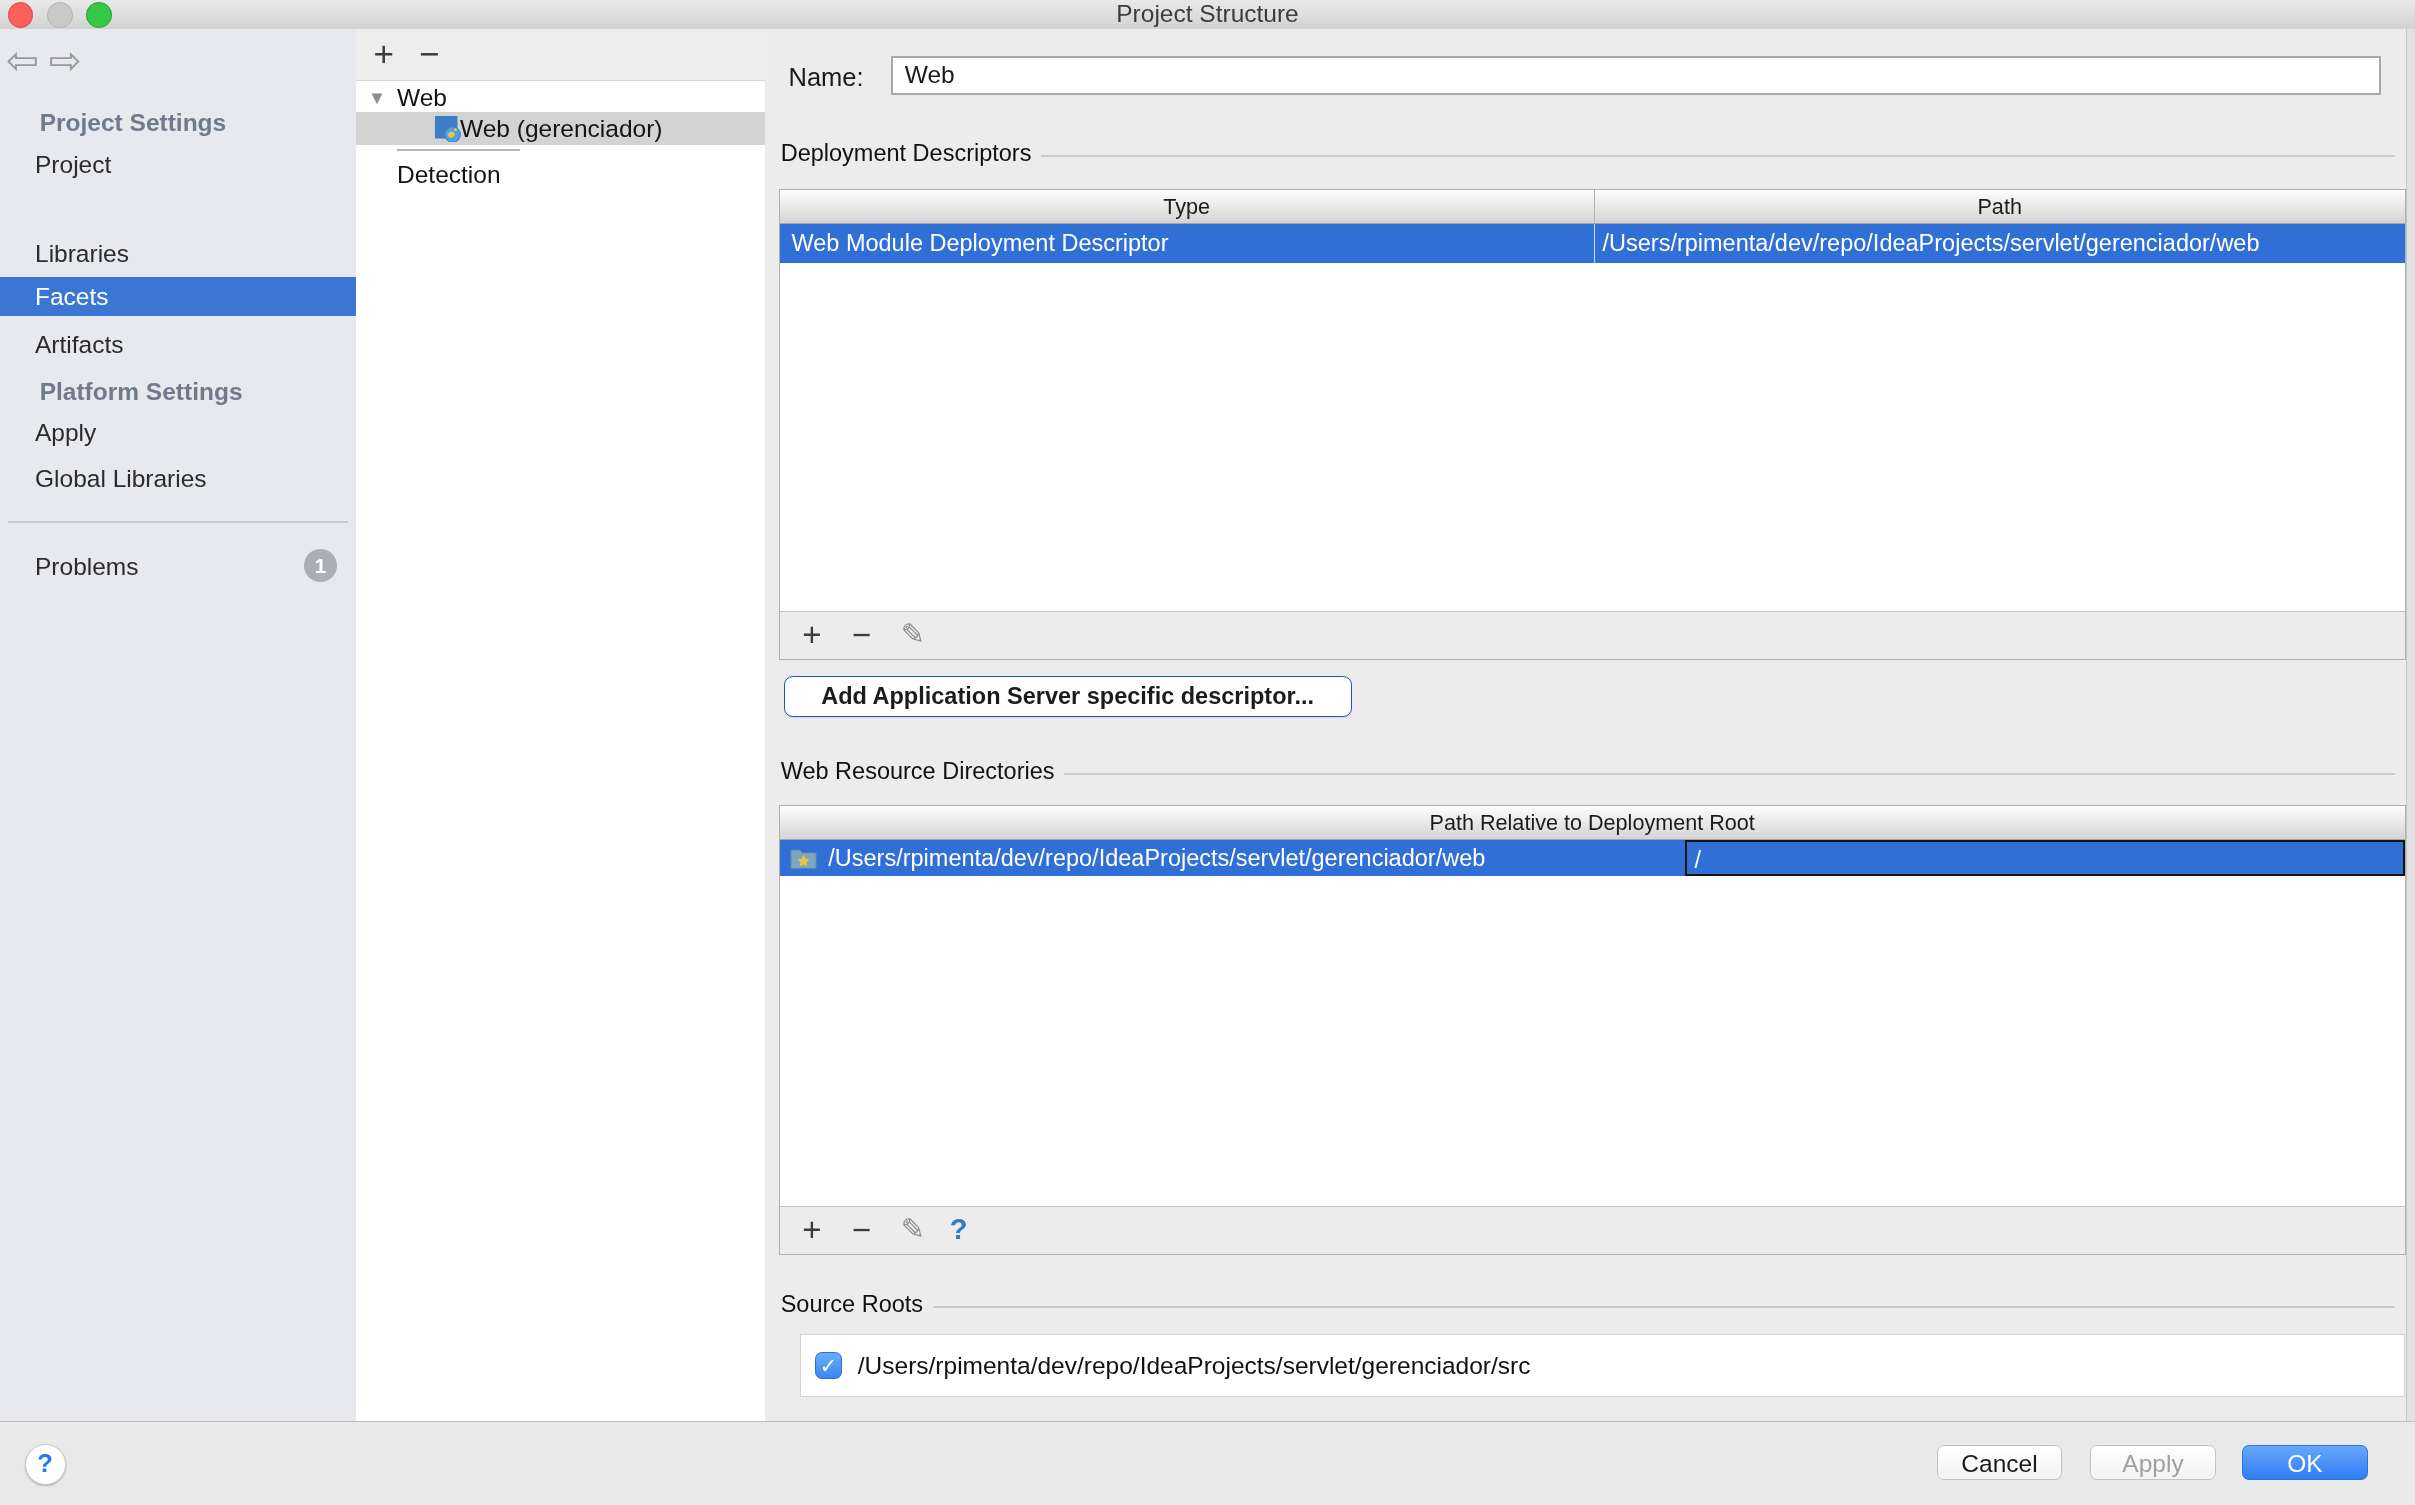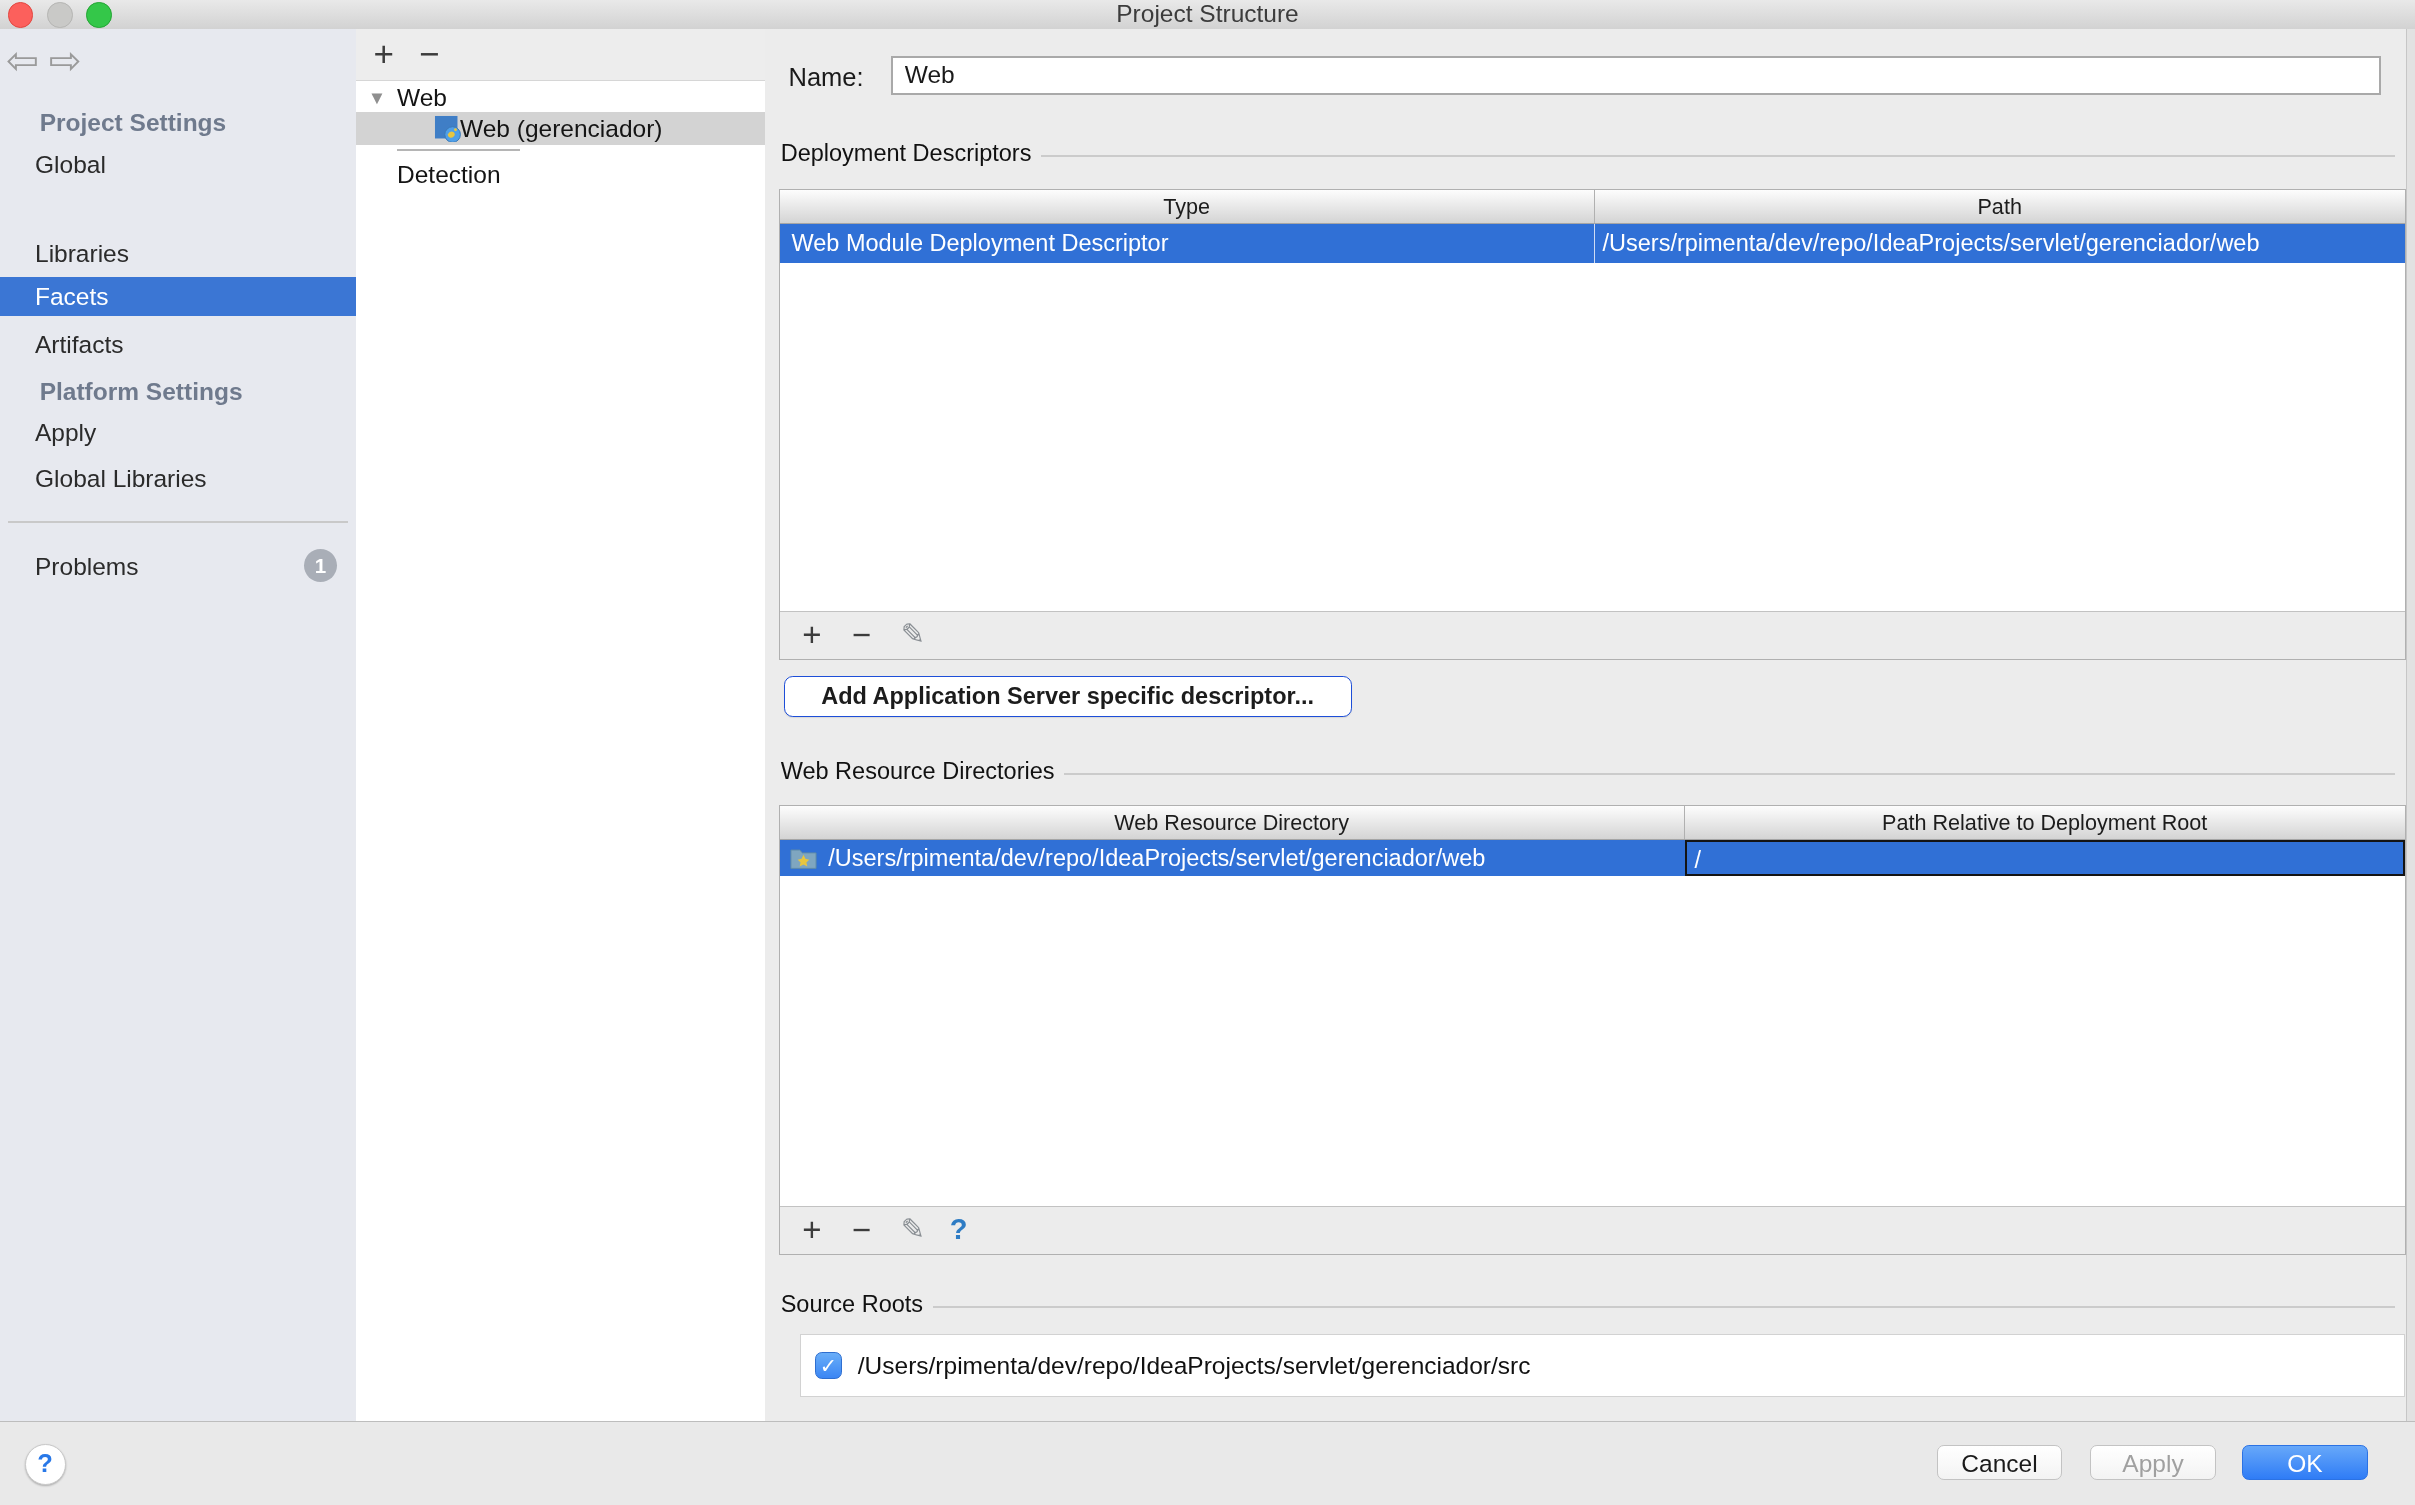--- a/index.html
+++ b/index.html
@@ -107,21 +107,21 @@
     <div class="light gray"></div>
     <div class="light green"></div>
     <div class="title">Project Structure</div>
   </div>
 
   <div class="sidebar">
     <span class="nav-arrow back">⇦</span>
     <span class="nav-arrow fwd">⇨</span>
 
     <div class="side-row side-header" style="top:74px">Project Settings</div>
-    <div class="side-row side-item" style="top:116px">Global</div>
+    <div class="side-row side-item" style="top:116px">Project</div>
     <div class="side-row side-item" style="top:205px">Libraries</div>
     <div class="side-row side-item" style="top:296px">Artifacts</div>
     <div class="side-row side-item selected" style="top:248px">Facets</div>
 
     <div class="side-row side-header" style="top:343px">Platform Settings</div>
     <div class="side-row side-item" style="top:384px">Apply</div>
     <div class="side-row side-item" style="top:430px">Global Libraries</div>
 
     <div class="side-sep" style="top:492px"></div>
 
@@ -181,21 +181,20 @@
       </div>
     </div>
     <button class="add-btn">Add Application Server specific descriptor...</button>
 
     <div class="section-hdr" style="top:726px">
       <span class="txt">Web Resource Directories</span>
       <span class="rule"></span>
     </div>
     <div class="ptable" style="top:776px">
       <div class="thead">
-        <div class="th first" style="width:905px">Web Resource Directory</div>
         <div class="th" style="flex:1">Path Relative to Deployment Root</div>
       </div>
       <div class="tbody" style="height:366px">
         <div class="trow" style="height:36px;line-height:36px">
           <div class="td" style="width:905px;padding-left:9.8px;display:flex;align-items:center">
             <svg width="29" height="25.5" viewBox="0 0 30 26">
               <path d="M2 5 h9 l3 3 h14 v16 h-26 z" fill="#7fa6c0" stroke="#5e8aa8" stroke-width="1"></path>
               <path d="M15 10 l2 4 4 1 -3 3 1 4 -4 -2 -4 2 1 -4 -3 -3 4 -1z" fill="#e8c63f"></path>
             </svg>
             <span style="margin-left:9.8px">/Users/rpimenta/dev/repo/IdeaProjects/servlet/gerenciador/web</span>

